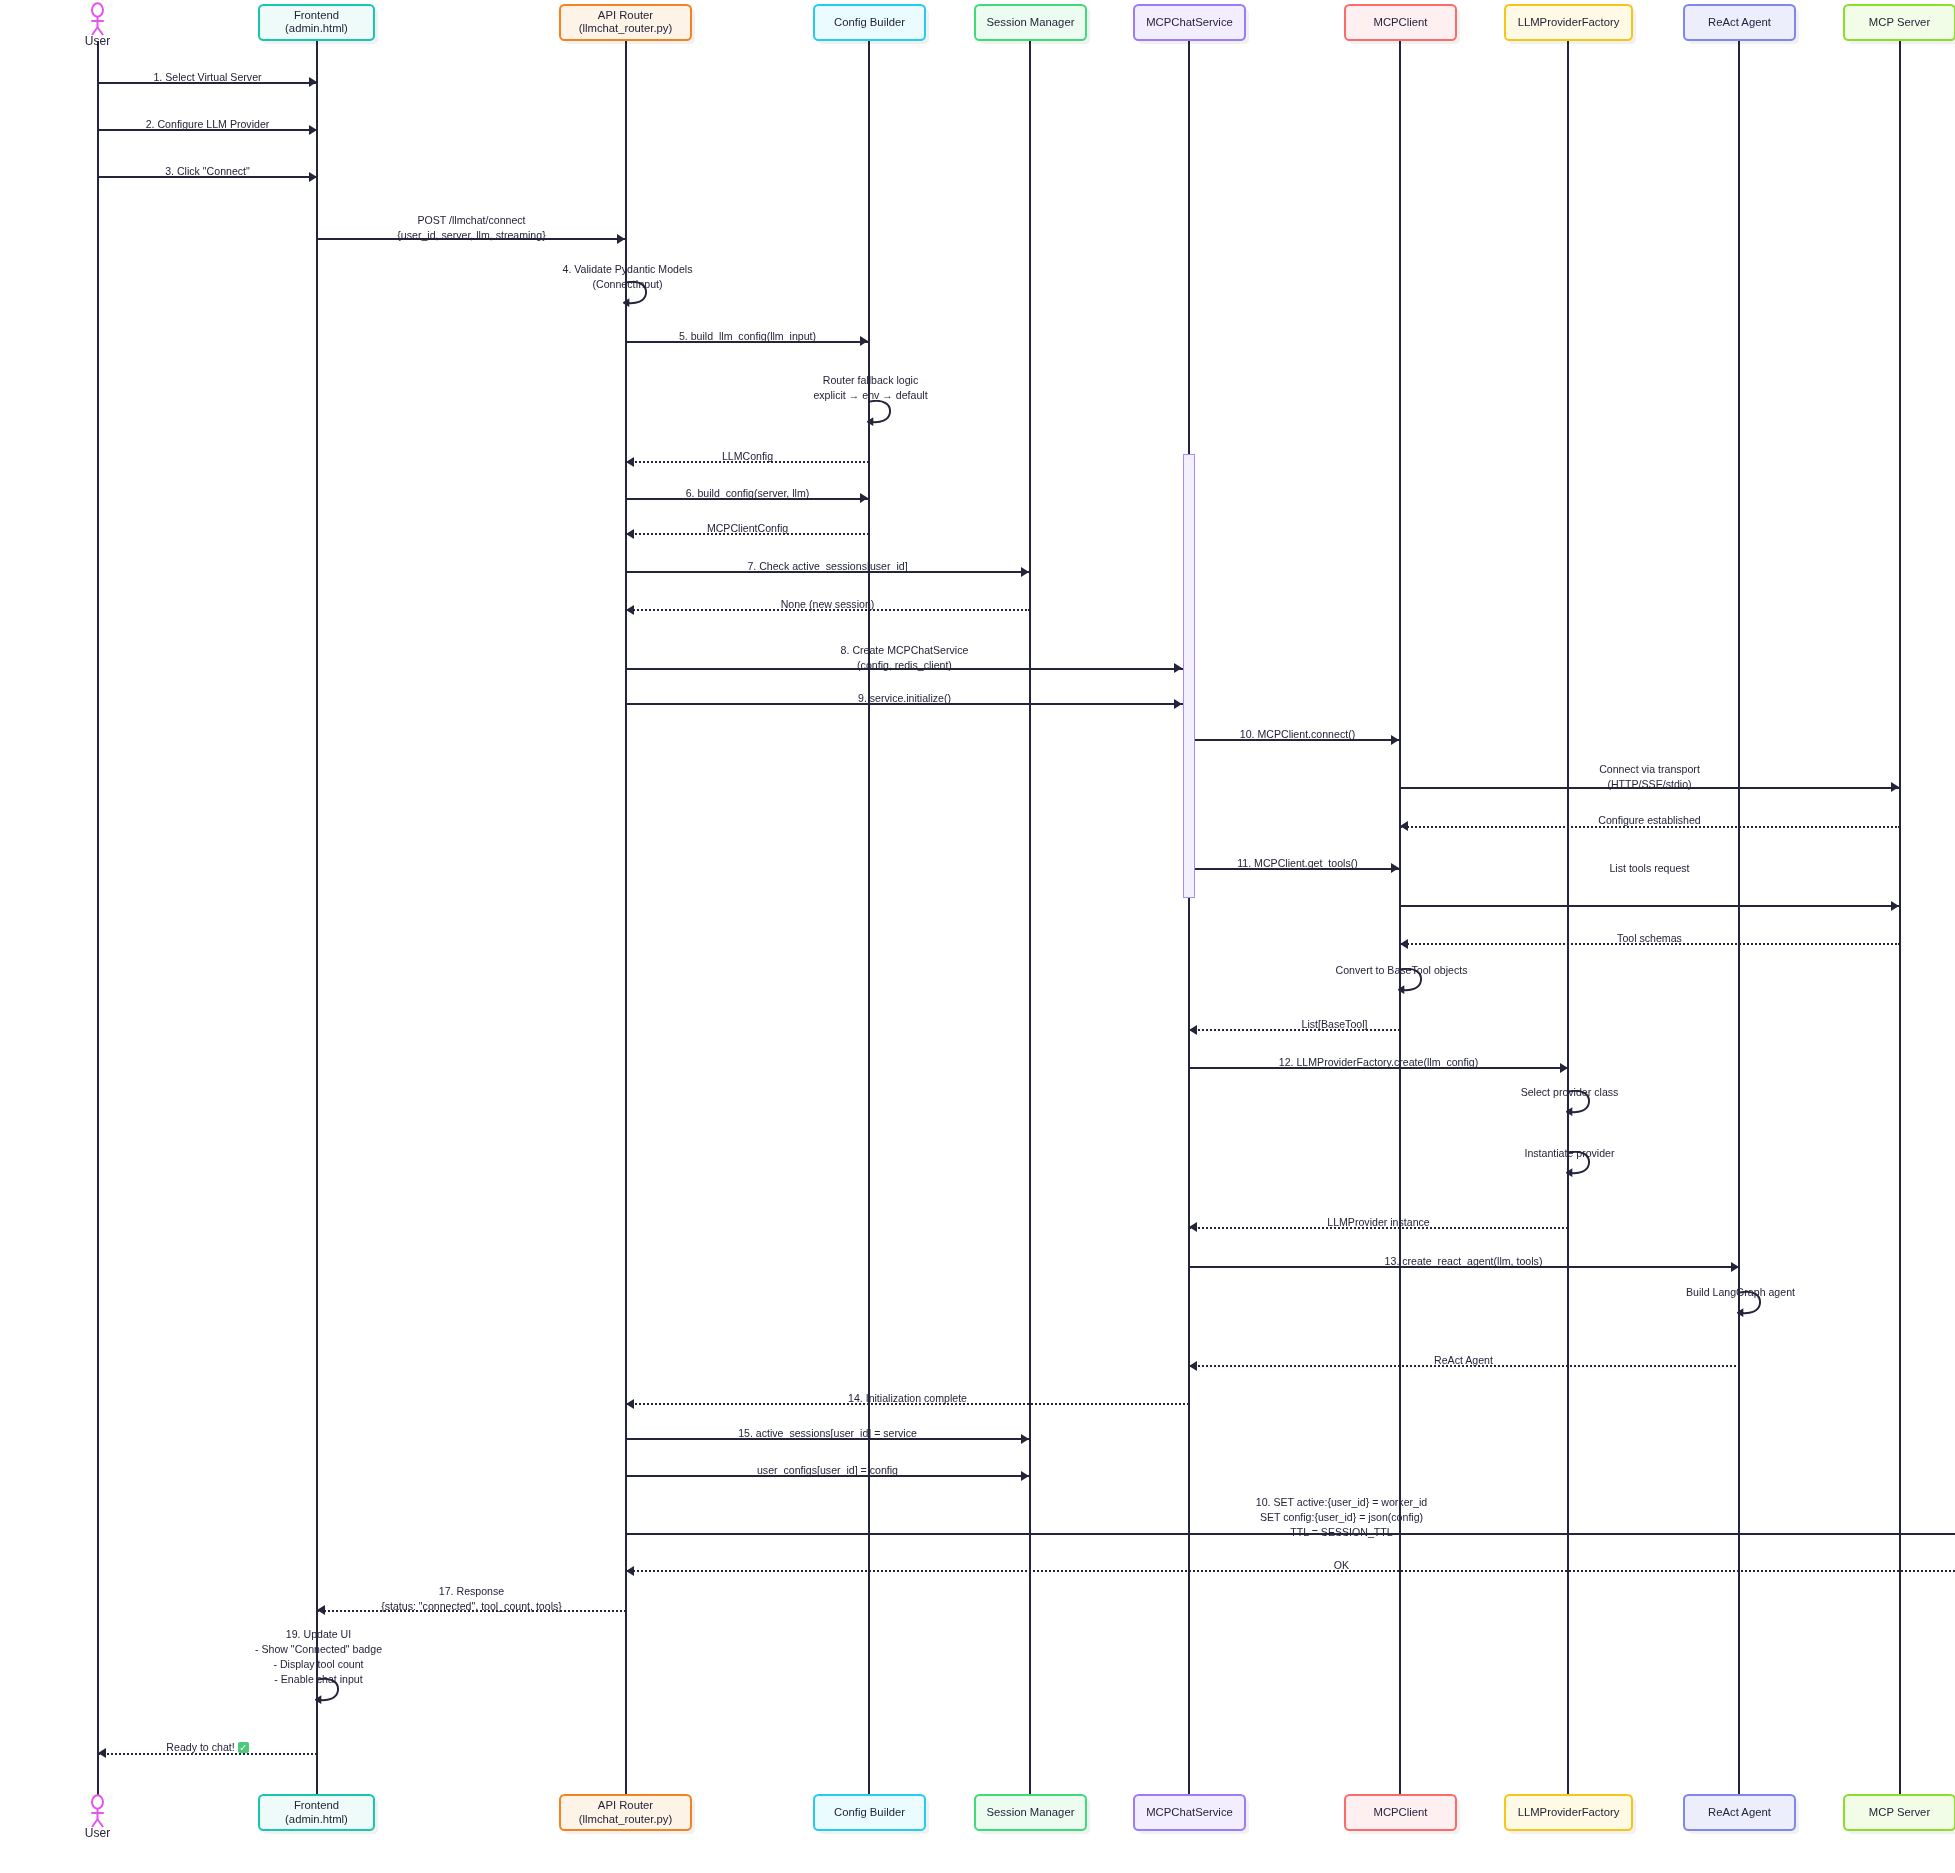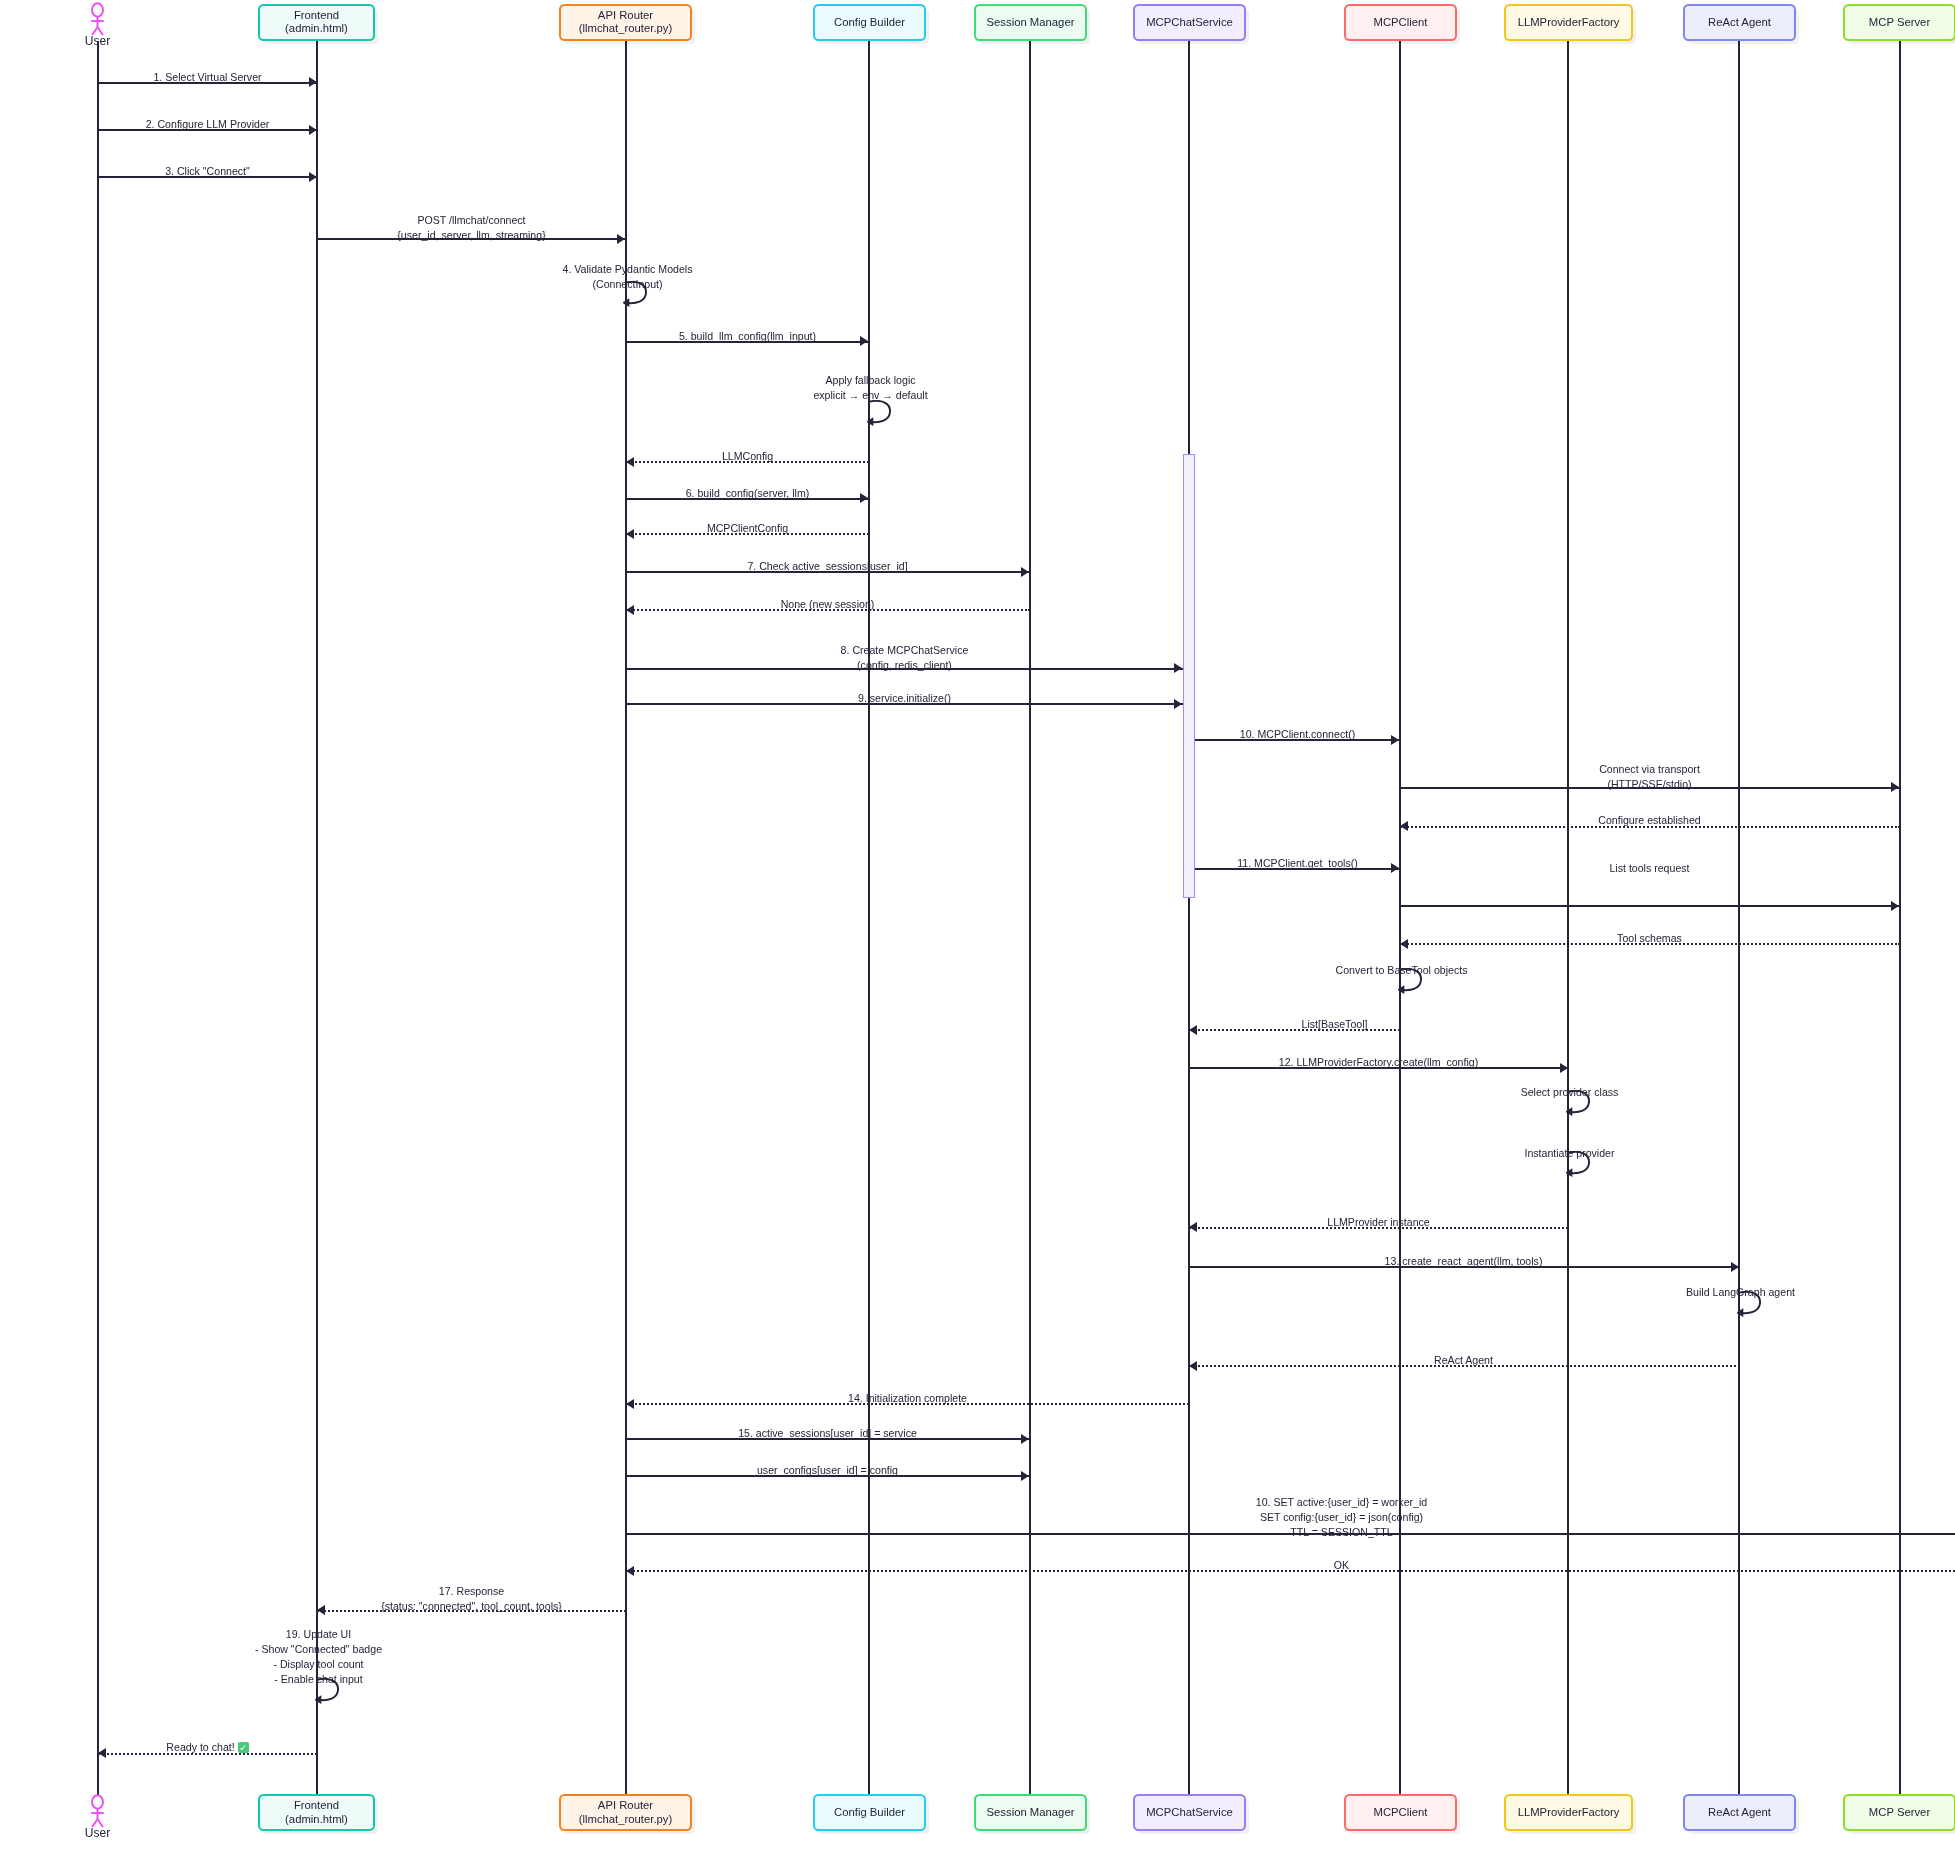--- a/index.html
+++ b/index.html
@@ -147,21 +147,21 @@
         </svg></div>
       <div class="msglabel" style="left: 393px; top: 262px; width: 469px;">4. Validate Pydantic Models
 (ConnectInput)</div>
       <div class="msg" style="left: 626px; top: 341px; width: 243px;"></div>
       <div class="arrowhead right" style="top: 336px; left: 860px;"></div>
       <div class="msglabel" style="left: 513px; top: 329px; width: 469px;">5. build_llm_config(llm_input)</div>
       <div class="selfloop" style="left: 867px; top: 400px; width: 33px; height: 30px;"><svg width="33" height="30" viewBox="0 0 84 76">
           <path d="M 6 4 C 46 -4 62 14 58 34 C 55 52 34 58 12 56" fill="none" stroke="#24243a" stroke-width="5"></path>
           <polygon points="16,44 16,66 -2,55" fill="#24243a"></polygon>
         </svg></div>
-      <div class="msglabel" style="left: 636px; top: 373px; width: 469px;">Apply fallback logic
+      <div class="msglabel" style="left: 636px; top: 373px; width: 469px;">Router fallback logic
 explicit → env → default</div>
       <div class="msg dashed" style="left: 626px; top: 461px; width: 243px;"></div>
       <div class="arrowhead left" style="top: 457px; left: 626px;"></div>
       <div class="msglabel" style="left: 513px; top: 449px; width: 469px;">LLMConfig</div>
       <div class="msg" style="left: 626px; top: 498px; width: 243px;"></div>
       <div class="arrowhead right" style="top: 493px; left: 860px;"></div>
       <div class="msglabel" style="left: 513px; top: 486px; width: 469px;">6. build_config(server, llm)</div>
       <div class="msg dashed" style="left: 626px; top: 533px; width: 243px;"></div>
       <div class="arrowhead left" style="top: 529px; left: 626px;"></div>
       <div class="msglabel" style="left: 513px; top: 521px; width: 469px;">MCPClientConfig</div>

